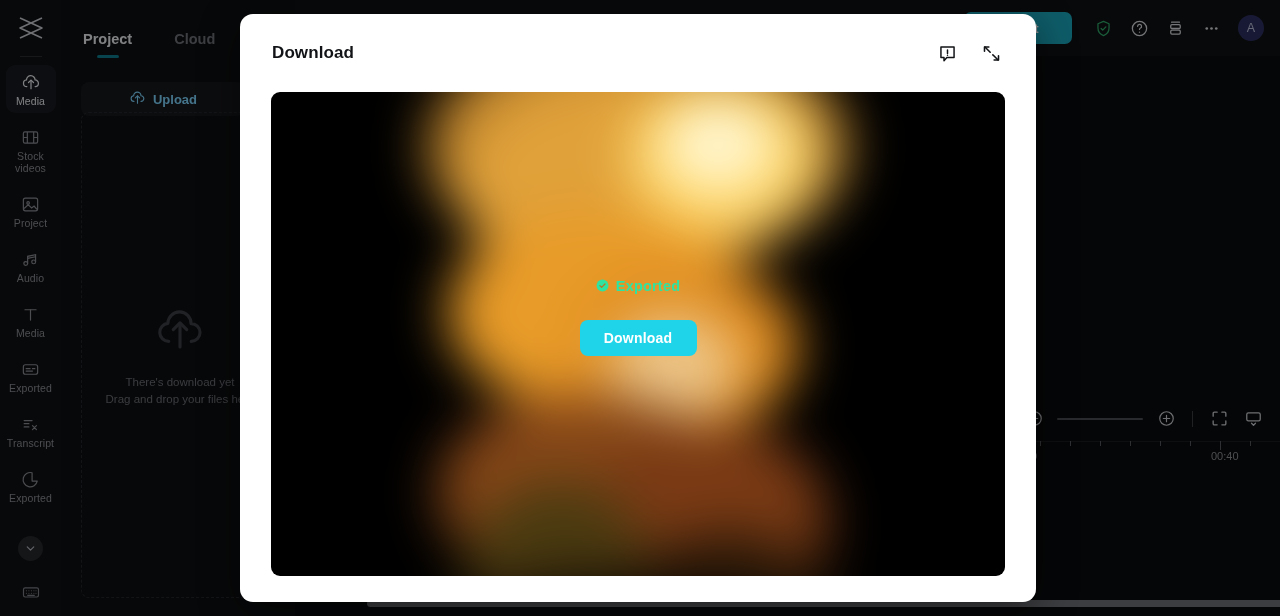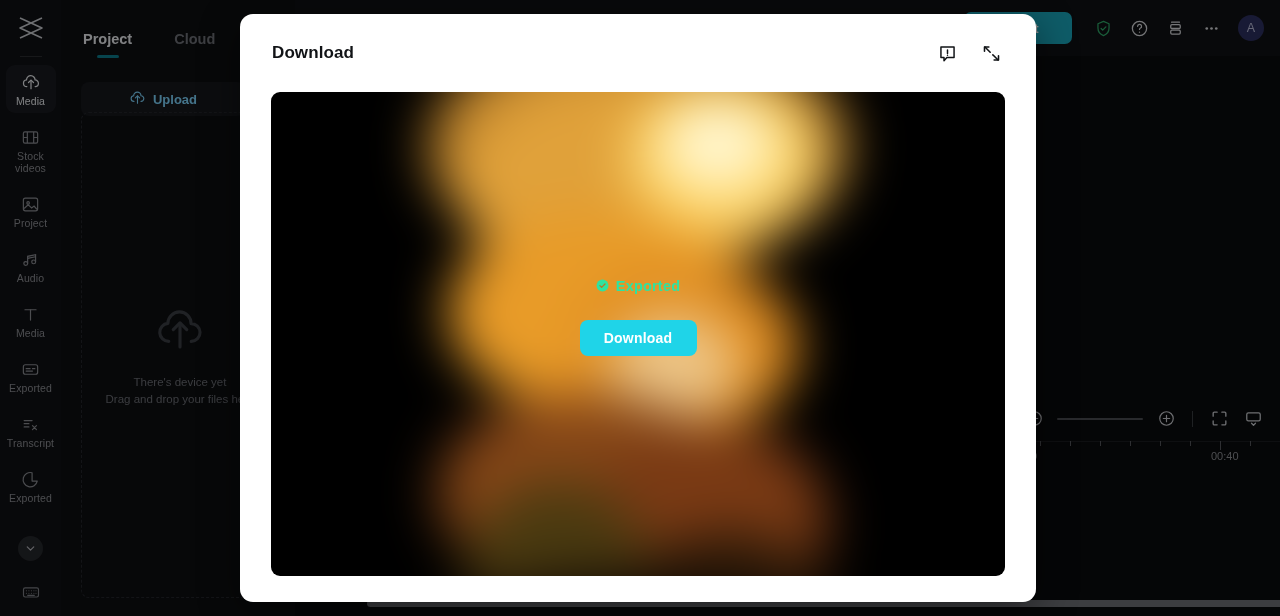--- a/index.html
+++ b/index.html
@@ -289,21 +289,21 @@
       </div>
       <div class="dropzone">
         <span>
           <svg width="54" height="54" viewBox="0 0 24 24" fill="none" stroke="#3b3e44" stroke-width="1.4" stroke-linecap="round" stroke-linejoin="round">
             <path d="M7 17.5a4 4 0 0 1-.4-7.98A5 5 0 0 1 16.9 9.6 3.95 3.95 0 0 1 17 17.5"></path>
             <path d="M12 20V9.5"></path>
               <path d="M9 12.3l3-3 3 3"></path>
           </svg>
         </span>
         <div class="dz-text">
-          <div>There's device yet</div>
+          <div>There's download yet</div>
           <div>Drag and drop your files here</div>
         </div>
       </div>
     </div>
 
     <div class="stage">
 
       <div class="topbar">
         <div class="export-btn">Export</div>
         <div class="tb-icon">

